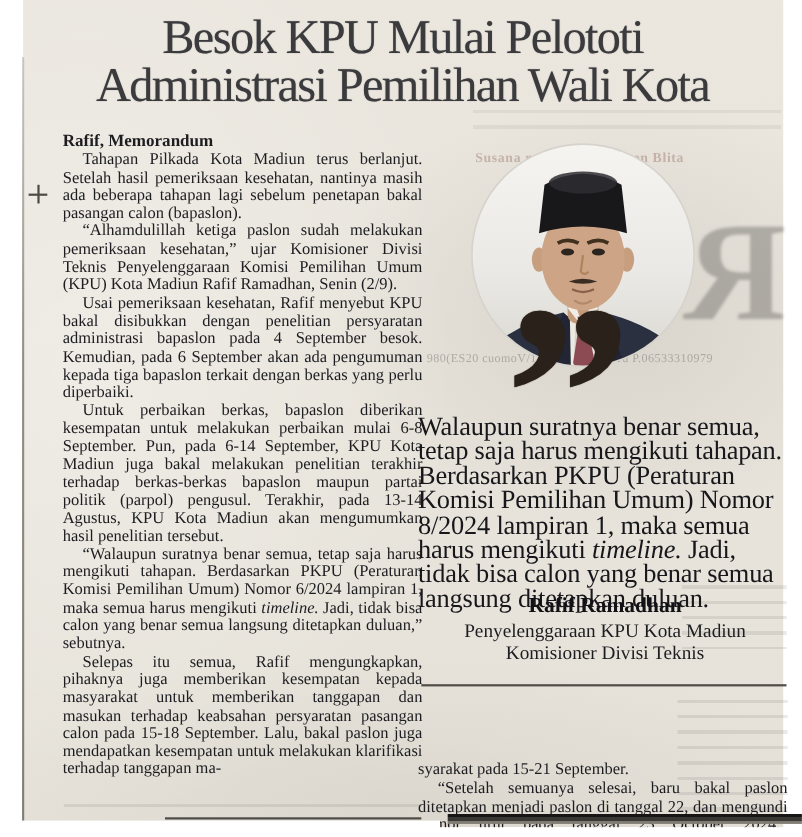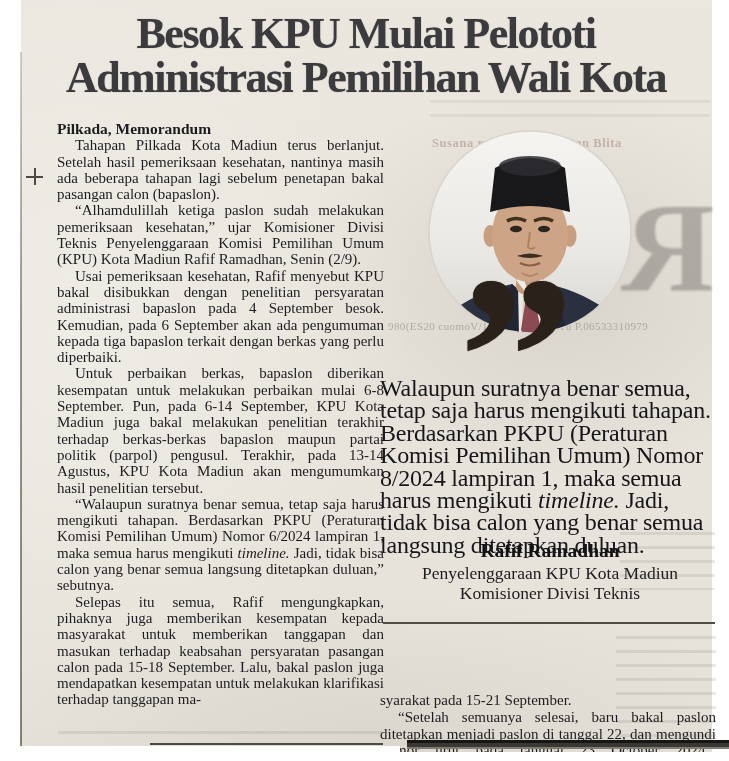--- a/index.html
+++ b/index.html
@@ -22,21 +22,21 @@
     position:absolute;left:20px;top:52px;width:2px;height:697px;
     background:linear-gradient(180deg,rgba(90,84,72,.25),rgba(70,64,52,.55) 40%,rgba(60,55,45,.6));
   }
   .plus-mark{position:absolute;left:26px;top:168px;width:17px;height:17px;}
   .plus-mark:before{content:"";position:absolute;left:0;top:8px;width:17px;height:1.6px;background:#4d4a44;}
   .plus-mark:after{content:"";position:absolute;left:8px;top:0;width:1.6px;height:17px;background:#4d4a44;}
 
   
   .headline{
     position:absolute;left:30px;top:12px;width:672px;text-align:center;
-    font-weight:bold;color:#3b3b3e;font-size:44px;line-height:44px;letter-spacing:-1.5px;
+    font-weight:normal;color:#3b3b3e;font-size:44px;line-height:44px;letter-spacing:-1.5px;
     text-shadow:0 0 1px rgba(59,59,62,.55);
   }
 
   
   .col-left{
     position:absolute;left:57px;top:121px;width:327px;
     font-size:15px;line-height:16.3px;color:#1d1d21;text-align:justify;
   }
   .col-left p{margin:0;text-indent:18px;}
   .col-left p.dateline{font-weight:bold;text-indent:0;font-size:15.5px;}
@@ -125,21 +125,21 @@
   <div class="ghost ghost-stripes gs-c"></div>
 
   <div class="plus-mark"></div>
 
   <div class="headline">
     <div>Besok KPU Mulai Pelototi</div>
     <div>Administrasi Pemilihan Wali Kota</div>
   </div>
 
   <div class="col-left">
-    <p class="dateline">Pilkada, Memorandum</p>
+    <p class="dateline">Rafif, Memorandum</p>
     <p>Tahapan Pilkada Kota Madiun terus berlanjut. Setelah hasil pemeriksaan kesehatan, nantinya masih ada beberapa tahapan lagi sebelum penetapan bakal pasangan calon (bapaslon).</p>
     <p>“Alhamdulillah ketiga paslon sudah melakukan pemeriksaan kesehatan,” ujar Komisioner Divisi Teknis Penyelenggaraan Komisi Pemilihan Umum (KPU) Kota Madiun Rafif Ramadhan, Senin (2/9).</p>
     <p>Usai pemeriksaan kesehatan, Rafif menyebut KPU bakal disibukkan dengan penelitian persyaratan administrasi bapaslon pada 4 September besok. Kemudian, pada 6 September akan ada pengumuman kepada tiga bapaslon terkait dengan berkas yang perlu diperbaiki.</p>
     <p>Untuk perbaikan berkas, bapaslon diberikan kesempatan untuk melakukan perbaikan mulai 6-8 September. Pun, pada 6-14 September, KPU Kota Madiun juga bakal melakukan penelitian terakhir terhadap berkas-berkas bapaslon maupun partai politik (parpol) pengusul. Terakhir, pada 13-14 Agustus, KPU Kota Madiun akan mengumumkan hasil penelitian tersebut.</p>
     <p><span>“Walaupun suratnya benar semua, tetap saja harus mengikuti tahapan. Berdasarkan PKPU (Peraturan Komisi Pemilihan Umum) Nomor 6/2024 lampiran 1, maka semua harus mengikuti </span><i>timeline.</i><span> Jadi, tidak bisa calon yang benar semua langsung ditetapkan duluan,” sebutnya.</span></p>
     <p>Selepas itu semua, Rafif mengungkapkan, pihaknya juga memberikan kesempatan kepada masyarakat untuk memberikan tanggapan dan masukan terhadap keabsahan persyaratan pasangan calon pada 15-18 September. Lalu, bakal paslon juga mendapatkan kesempatan untuk melakukan klarifikasi terhadap tanggapan ma-</p>
   </div>
 
   <div class="photo">
     <svg width="204" height="204" viewBox="0 0 204 204">

